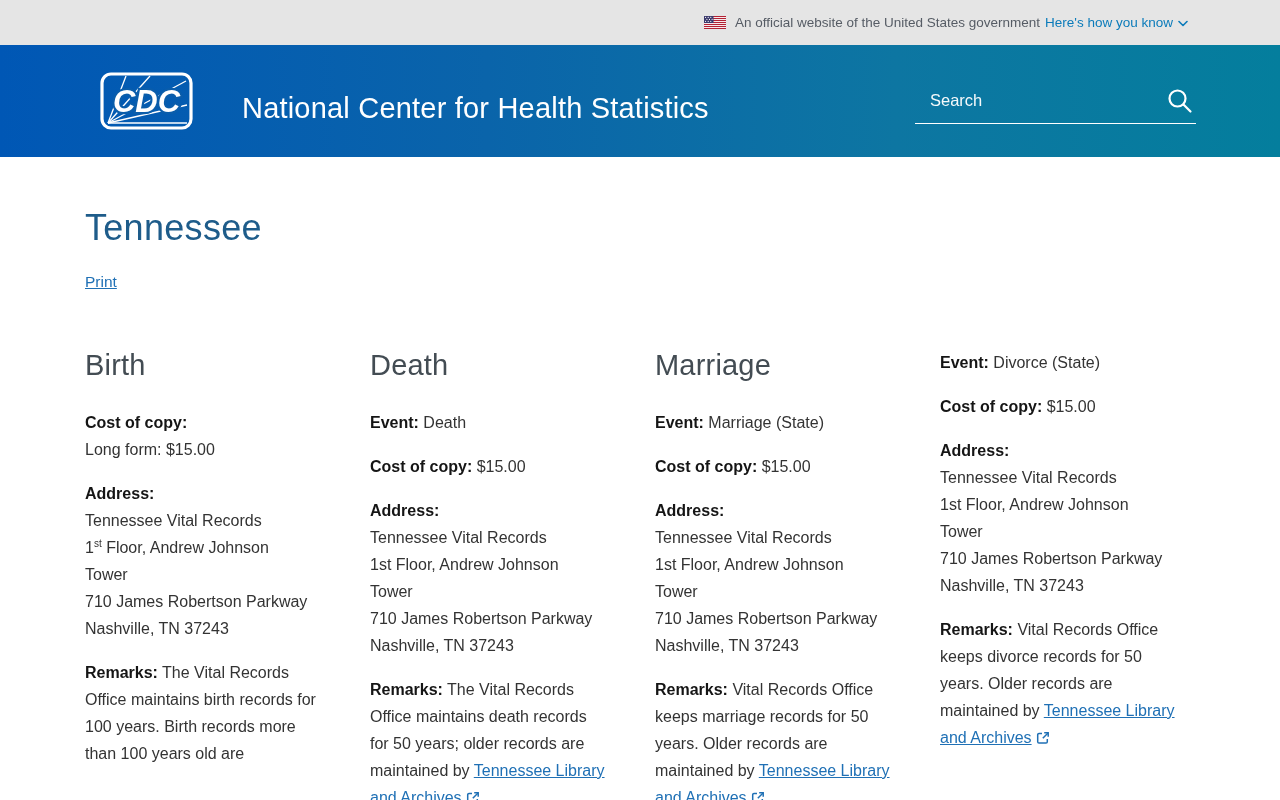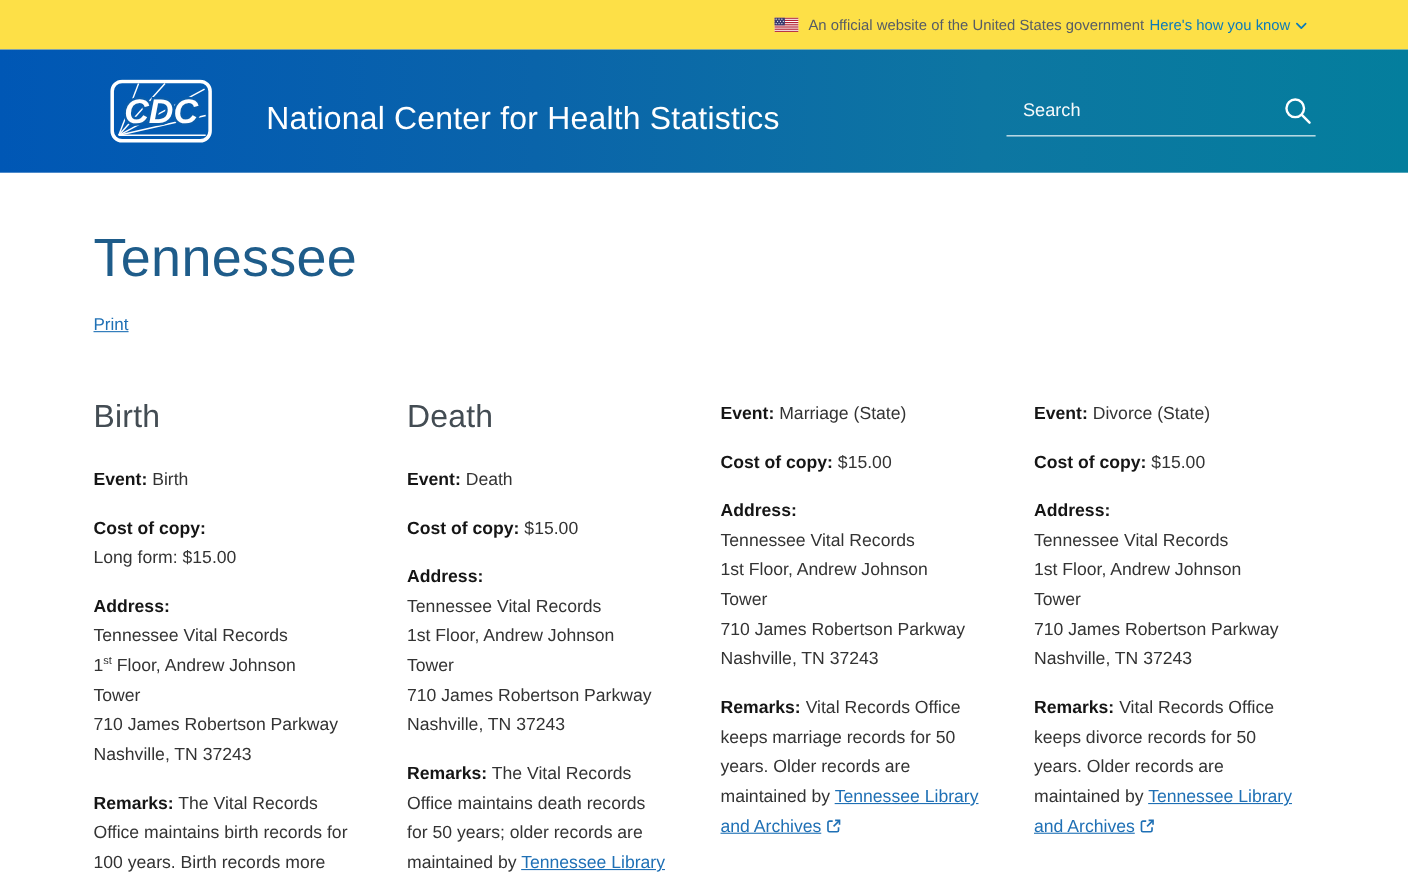--- a/index.html
+++ b/index.html
@@ -6,21 +6,21 @@
   html,body { margin:0; padding:0; }
   body {
     width:1280px; height:800px; overflow:hidden;
     background:#ffffff;
     font-family:"Liberation Sans", sans-serif;
     -webkit-font-smoothing:antialiased;
   }
 
   
   .gov-banner {
-    height:45px; background:#fde047;
+    height:45px; background:#e5e5e5;
     display:flex; align-items:center; justify-content:flex-end;
     padding-right:92px; font-size:13.5px; color:#565c65;
   }
   .gov-banner .flag { margin-right:9px; display:block; }
   .gov-text { margin-right:5px; }
   .gov-link {
     color:#0b7bba; text-decoration:none; cursor:pointer;
     display:inline-flex; align-items:center; gap:5px;justify-content:center;
   }
   .gov-link svg { display:block; margin-top:2px; }
@@ -48,21 +48,21 @@
     color:#ffffff; font-size:16.5px; padding:0 0 0 15px;
     font-family:"Liberation Sans", sans-serif;
   }
   .search-input::placeholder { color:#ffffff; opacity:.96; }
   .search-btn { background:none; border:none; padding:0 3px; cursor:pointer; }
   .search-btn svg { display:block; }
 
   
   .main { padding:0 85px; }
   .page-title {
-    font-size:49px; font-weight:500; color:#1e5c8a;
+    font-size:36px; font-weight:500; color:#1e5c8a;
     margin:50px 0 0 0; letter-spacing:.3px;
   }
   .print-link {
     display:inline-block; margin-top:24px;
     font-size:15.5px; color:#1f70b5; text-decoration:underline; cursor:pointer;
   }
 
   .records-grid {
     display:grid; grid-template-columns:repeat(4, 237px);
     column-gap:48px; margin-top:58px;
@@ -147,24 +147,20 @@
 
 <main class="main">
   <h1 class="page-title">Tennessee</h1>
   <a class="print-link">Print</a>
 
   <div class="records-grid">
 
     <section class="record-col">
       <h2 class="record-heading">Birth</h2>
       <p>
-        <strong>Event:</strong>
-        <span>Birth</span>
-      </p>
-      <p>
         <strong>Cost of copy:</strong>
         <span></span>
         <span class="block">Long form: $15.00</span>
       </p>
       <p>
         <strong class="block">Address:</strong>
         <span class="block">Tennessee Vital Records</span>
         <span class="block"><span>1</span><sup>st</sup><span> Floor, Andrew Johnson</span></span>
         <span class="block">Tower</span>
         <span class="block">710 James Robertson Parkway</span>
@@ -201,20 +197,21 @@
         <span>The Vital Records Office maintains death records for 50 years; older records are maintained by</span>
         <a class="text-link"><span class="link-text">Tennessee Library and Archives</span><svg class="ext-icon" width="14" height="14" viewBox="0 0 14 14">
               <path d="M6 2.5H3a1.3 1.3 0 0 0-1.3 1.3v7A1.3 1.3 0 0 0 3 12.1h7a1.3 1.3 0 0 0 1.3-1.3V8" fill="none" stroke="#1f70b5" stroke-width="1.5"></path>
               <path d="M8.2 1.8h4v4" fill="none" stroke="#1f70b5" stroke-width="1.5"></path>
               <path d="M12 2L6.8 7.2" fill="none" stroke="#1f70b5" stroke-width="1.5"></path>
             </svg></a>
       </p>
     </section>
 
     <section class="record-col">
+      <h2 class="record-heading">Marriage</h2>
       <p>
         <strong>Event:</strong>
         <span>Marriage (State)</span>
       </p>
       <p>
         <strong>Cost of copy:</strong>
         <span>$15.00</span>
         <span class="block"></span>
       </p>
       <p>

